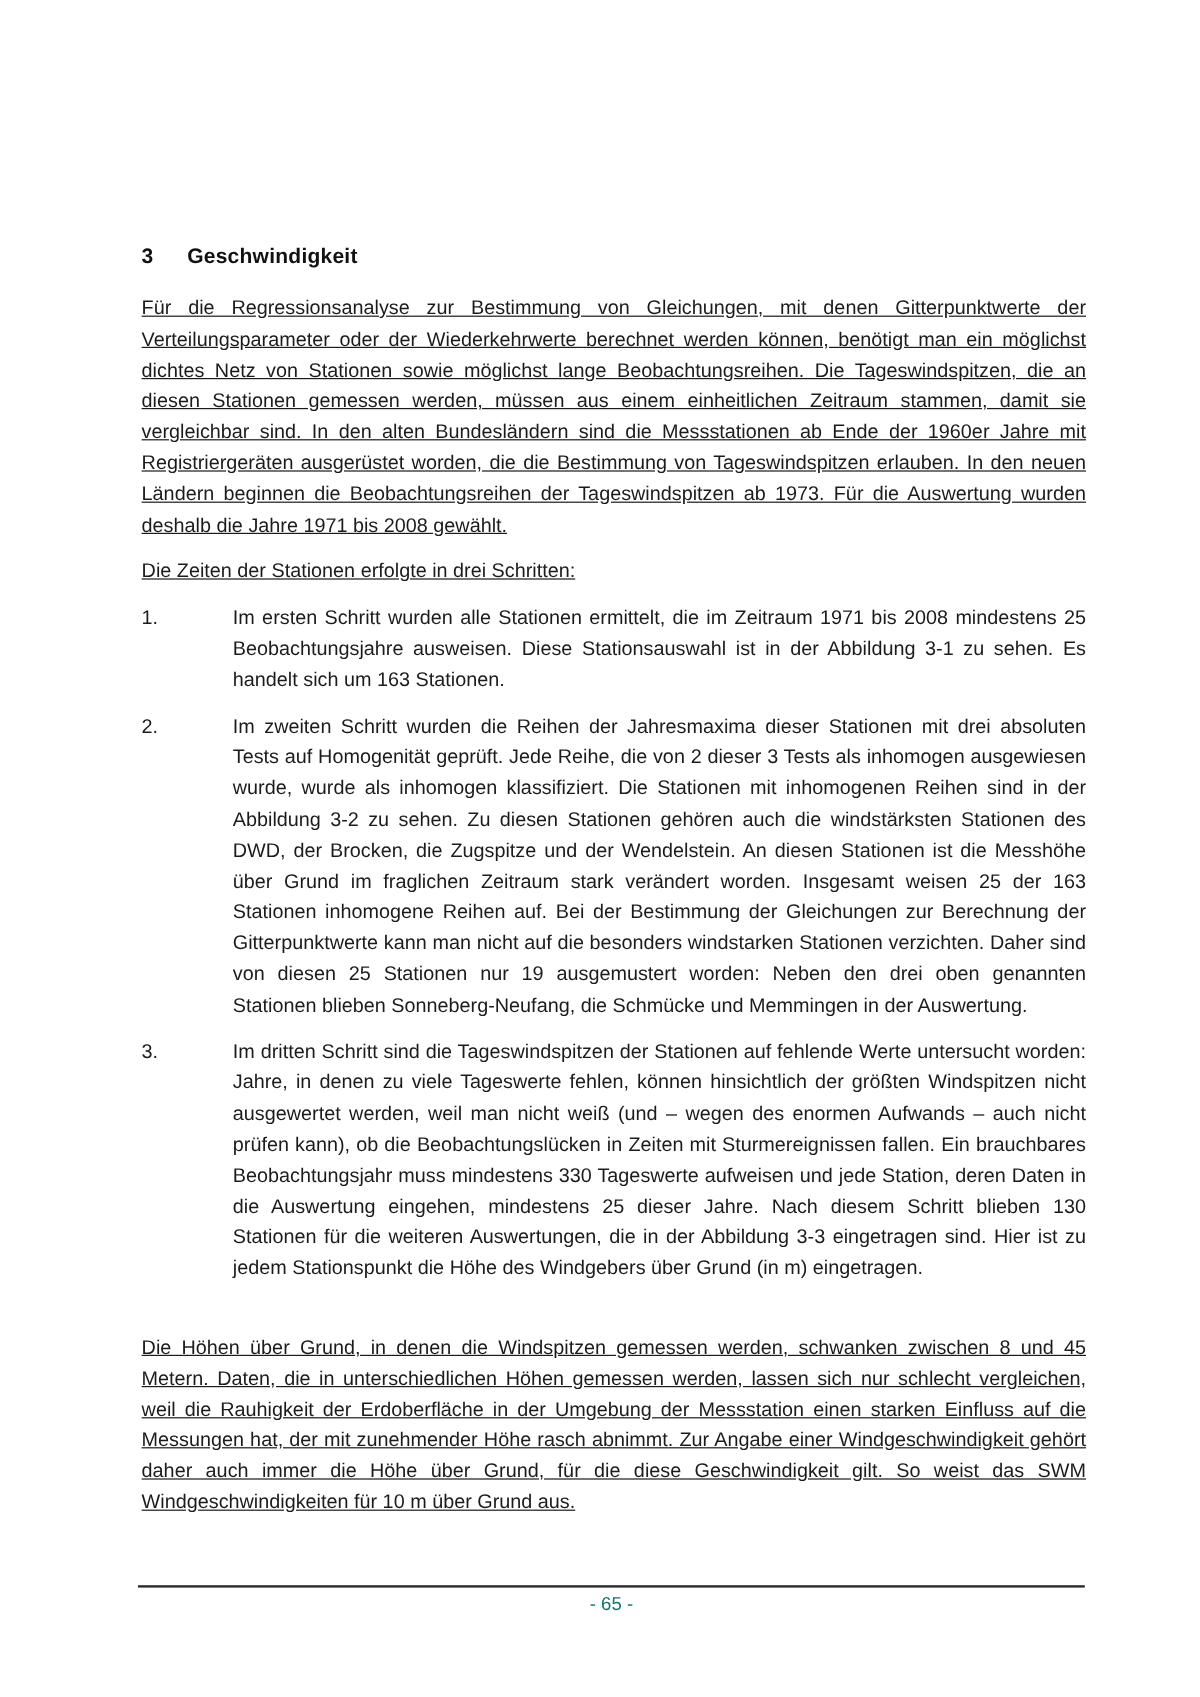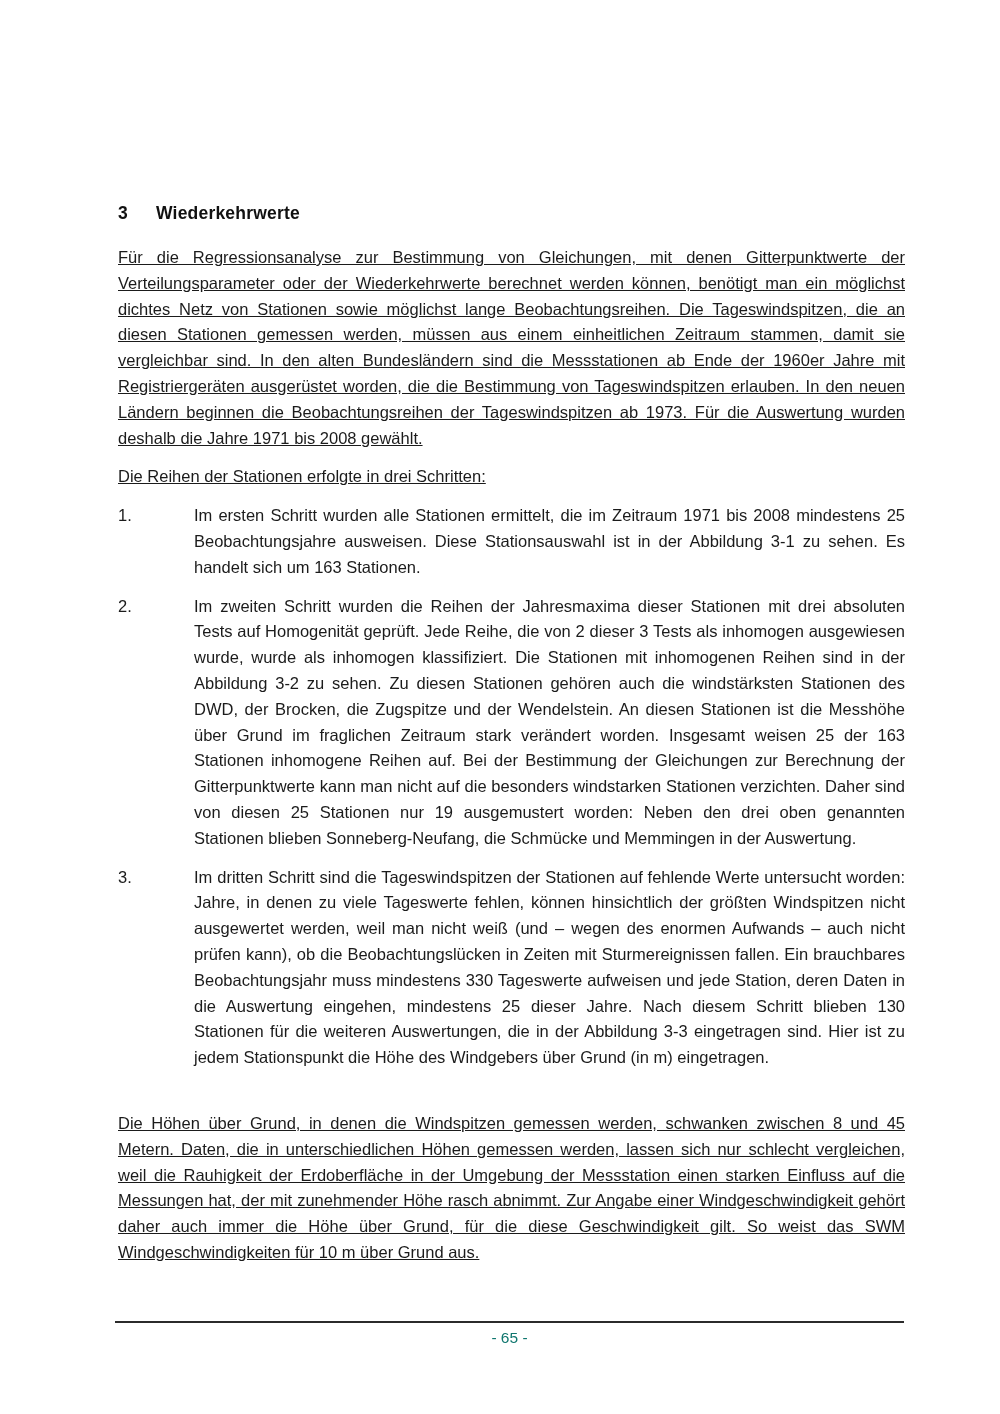--- a/index.html
+++ b/index.html
@@ -69,26 +69,26 @@
   }
 </style>
 </head>
 <body>
 
 <div class="page">
   <div class="content">
 
     <h1 class="heading">
       <span class="heading-number">3</span>
-      <span class="heading-title">Wiederkehrwerte</span>
+      <span class="heading-title">Geschwindigkeit</span>
     </h1>
 
     <p class="para">Für die Regressionsanalyse zur Bestimmung von Gleichungen, mit denen Gitterpunktwerte der Verteilungsparameter oder der Wiederkehrwerte berechnet werden können, benötigt man ein möglichst dichtes Netz von Stationen sowie möglichst lange Beobachtungsreihen. Die Tageswindspitzen, die an diesen Stationen gemessen werden, müssen aus einem einheitlichen Zeitraum stammen, damit sie vergleichbar sind. In den alten Bundesländern sind die Messstationen ab Ende der 1960er Jahre mit Registriergeräten ausgerüstet worden, die die Bestimmung von Tageswindspitzen erlauben. In den neuen Ländern beginnen die Beobachtungsreihen der Tageswindspitzen ab 1973. Für die Auswertung wurden deshalb die Jahre 1971 bis 2008 gewählt.</p>
 
-    <p class="para">Die Reihen der Stationen erfolgte in drei Schritten:</p>
+    <p class="para">Die Zeiten der Stationen erfolgte in drei Schritten:</p>
 
     <div class="steps-list">
       <div class="list-item">
         <span class="item-number">1.</span>
         <div class="item-text">Im ersten Schritt wurden alle Stationen ermittelt, die im Zeitraum 1971 bis 2008 mindestens 25 Beobachtungsjahre ausweisen. Diese Stationsauswahl ist in der Abbildung 3-1 zu sehen. Es handelt sich um 163 Stationen.</div>
       </div>
       <div class="list-item">
         <span class="item-number">2.</span>
         <div class="item-text">Im zweiten Schritt wurden die Reihen der Jahresmaxima dieser Stationen mit drei absoluten Tests auf Homogenität geprüft. Jede Reihe, die von 2 dieser 3 Tests als inhomogen ausgewiesen wurde, wurde als inhomogen klassifiziert. Die Stationen mit inhomogenen Reihen sind in der Abbildung 3-2 zu sehen. Zu diesen Stationen gehören auch die windstärksten Stationen des DWD, der Brocken, die Zugspitze und der Wendelstein. An diesen Stationen ist die Messhöhe über Grund im fraglichen Zeitraum stark verändert worden. Insgesamt weisen 25 der 163 Stationen inhomogene Reihen auf. Bei der Bestimmung der Gleichungen zur Berechnung der Gitterpunktwerte kann man nicht auf die besonders windstarken Stationen verzichten. Daher sind von diesen 25 Stationen nur 19 ausgemustert worden: Neben den drei oben genannten Stationen blieben Sonneberg-Neufang, die Schmücke und Memmingen in der Auswertung.</div>
       </div>

